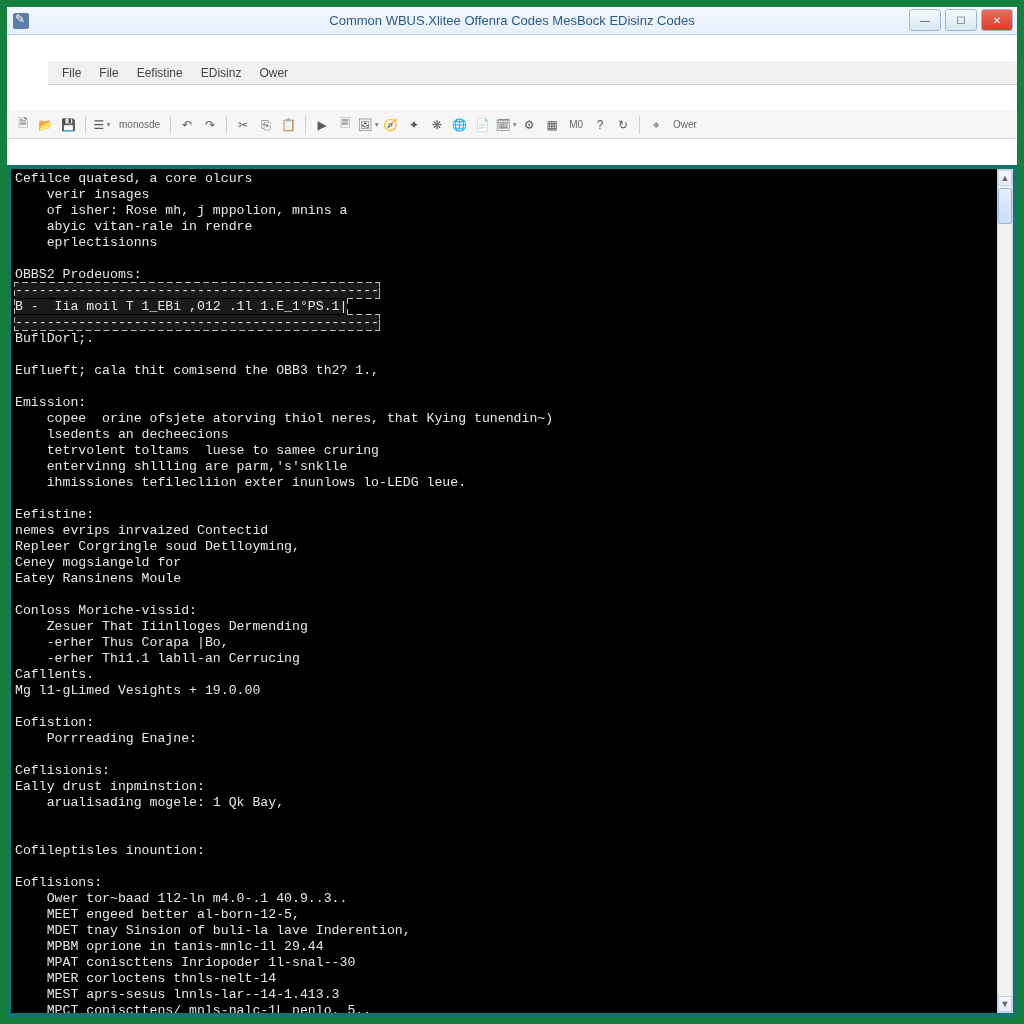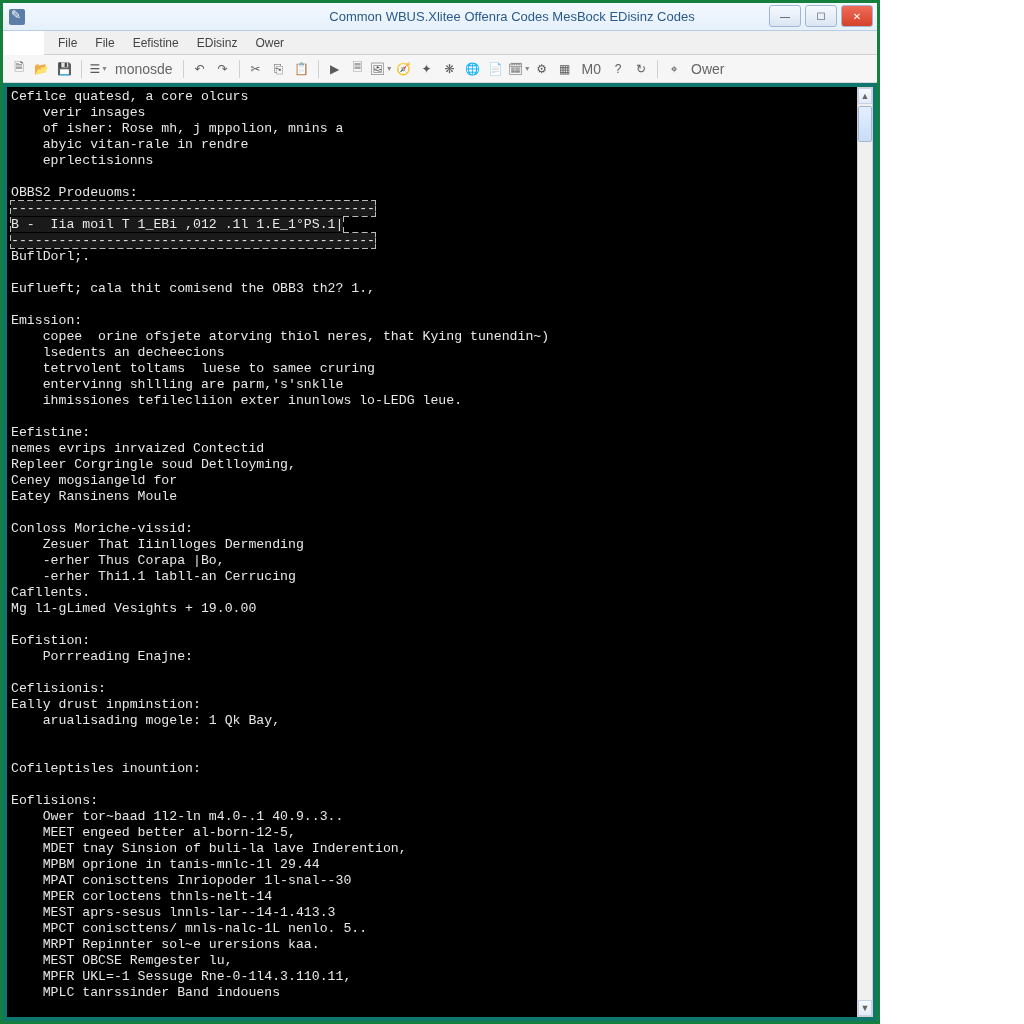--- a/index.html
+++ b/index.html
@@ -1,35 +1,35 @@
 <!DOCTYPE html>
 <html><head>
 <meta charset="utf-8">
 <style>
   * { margin: 0; padding: 0; box-sizing: border-box; }
   html, body { width: 1024px; height: 1024px; overflow: hidden; font-family: "Segoe UI", Tahoma, sans-serif; }
-  .window { width: 880px; height: 1024px; border: 3px solid #15803d; display: flex; flex-direction: column; background: #fff; }
+  .window { width: 1024px; height: 1024px; border: 7px solid #15803d; display: flex; flex-direction: column; background: #fff; gap: 26px; }
   
   .titlebar { height: 28px; background: linear-gradient(#f3f8ff,#e6f0fb); display: flex; align-items: center; justify-content: space-between; border-bottom: 1px solid #b8cee4; }
   .titlebar-left { display: flex; align-items: center; gap: 6px; padding-left: 6px; }
   .titlebar-icon { width: 16px; height: 16px; background: #5a7ea8; border-radius: 2px; position: relative; }
   .titlebar-icon::after { content:"✎"; position:absolute; top:-1px; left:2px; font-size:12px; color:#fff;}
   .titlebar-title { flex: 1; text-align: center; color: #2a5a8a; font-size: 13px; font-weight: 500; position: absolute; left: 0; right: 0; pointer-events: none; }
   .win-controls { display: flex; height: 100%; }
   .win-btn { width: 32px; height: 22px; margin-top:2px; margin-right:4px; display:flex; align-items:center; justify-content:center; font-size:10px; font-family: Arial; background: linear-gradient(#f6f9ff,#dae6f3); border:1px solid #9fb7d4; border-radius:3px; color:#4a4a4a; cursor:pointer;}
   .win-btn.close { background: linear-gradient(#ef6b5a,#d6412a); color:#fff; }
   .win-btn.max { }
   
   .menubar { height: 24px; display:flex; align-items:center; gap: 2px; padding: 0 6px; background:#f0f0f0; border-bottom:1px solid #d0d0d0; font-size:12px; color:#444;margin-left:41px;}
   .menu-item { padding: 2px 8px; cursor:pointer; }
   
   .toolbar { height: 28px; display:flex; align-items:center; gap:3px; padding: 0 6px; background:#f6f6f6; border-bottom:1px solid #d8d8d8; }
   .tbtn { width:20px; height:20px; border:1px solid transparent; border-radius:3px; display:flex; align-items:center; justify-content:center; font-size:12px; color:#5a5a5a; cursor:pointer;}
   .tsep { width:1px; height:18px; background:#d0d0d0; margin:0 3px;}
-  .tlabel { font-size:14px; color:#666; padding:0 4px;}
+  .tlabel { font-size:10px; color:#666; padding:0 4px;}
   .tdrop::after{content:"▾"; font-size:8px; margin-left:2px; color:#888;}
   
   .console-wrap { flex:1; position:relative; background:#0f766e; overflow:hidden; }
   .console { position:absolute; inset:4px 4px 4px 4px; background:#000; color:#e8e8e8; font-family: Consolas, "Courier New", monospace; font-size:13.2px; line-height:16px; padding: 2px 4px; white-space: pre; overflow:hidden;}
   .scrollbar { position:absolute; right:4px; top:4px; bottom:4px; width:16px; background:#f0f0f0; border:1px solid #d0d0d0;}
   .scroll-thumb { position:absolute; top:0; left:0; right:0; height:36px; background:linear-gradient(#e4efff,#c9ddf6); border:1px solid #9fb7d4; border-radius:2px; cursor:pointer;}
   .scroll-arrow { position:absolute; left:0; right:0; height:16px; display:flex; align-items:center; justify-content:center; font-size:9px; color:#666; background:linear-gradient(#f7f9ff,#e2ebf7); border:1px solid #c2d3ea; cursor:pointer;}
   .sa-top{ top:0;} .sa-bot{ bottom:0;}
   .console .hl { background:#1a1a1a; outline:1px dashed #bbb; }
 </style>

